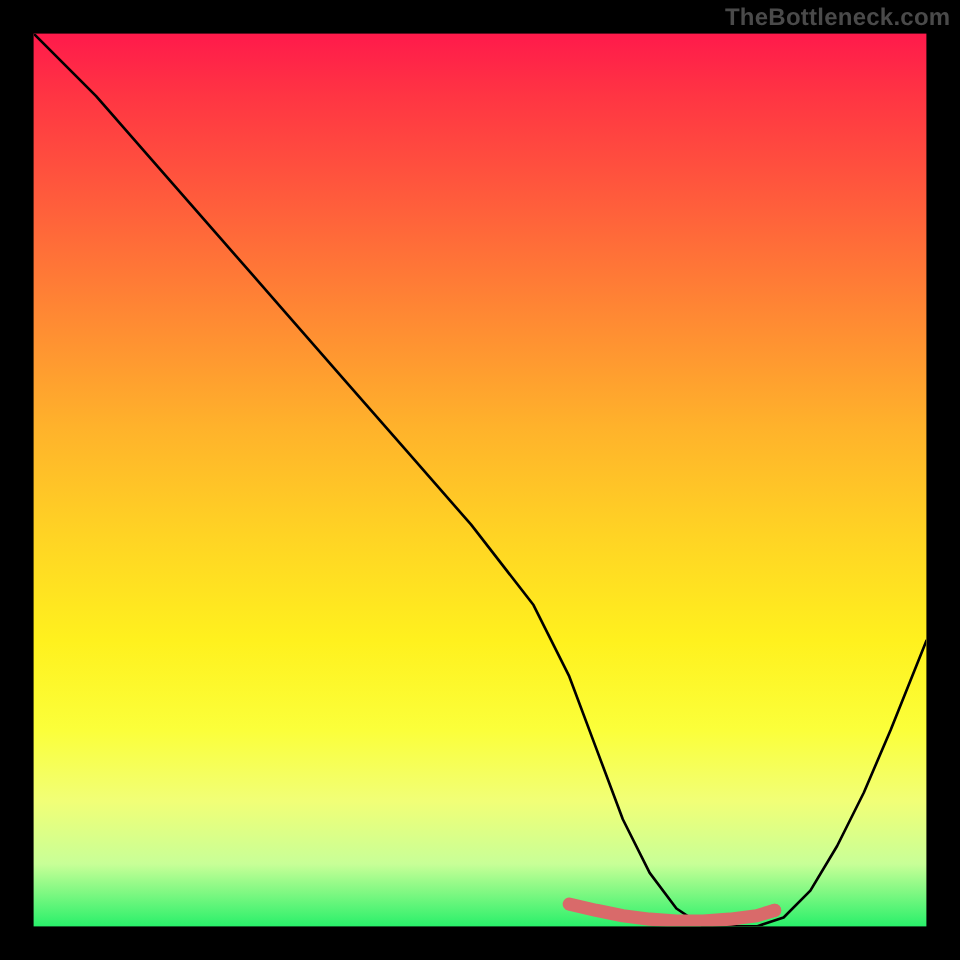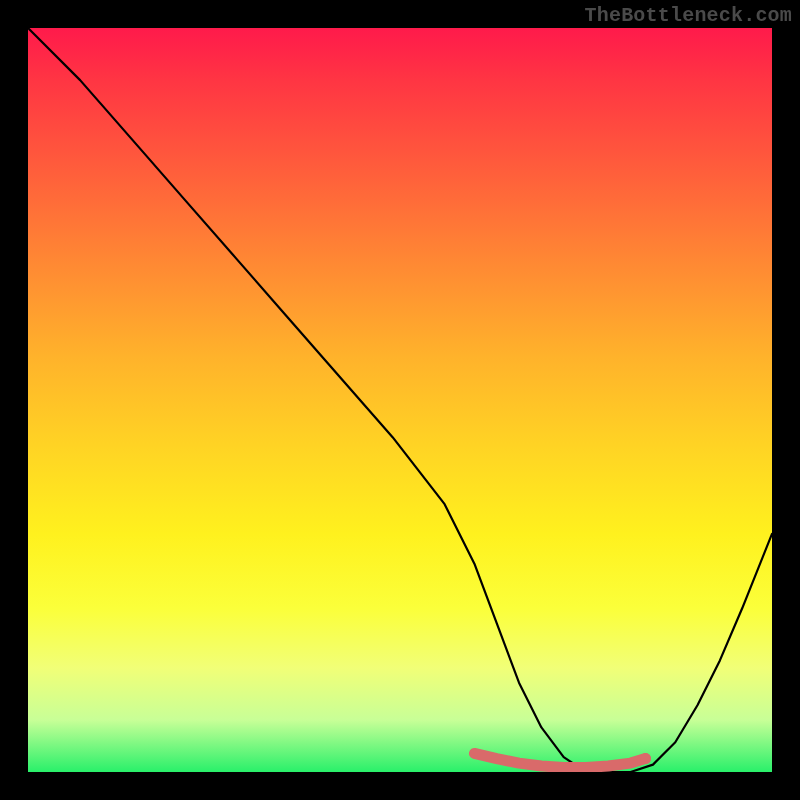--- a/index.html
+++ b/index.html
@@ -20,21 +20,20 @@
   .watermark {
     position: absolute;
     top: 4px;
     right: 8px;
     color: #4a4a4a;
     font-size: 20px;
     font-weight: 600;
     letter-spacing: 0.2px;
     z-index: 10;
     user-select: none;
-    font-family: Liberation Mono, monospace;
   }
   .plot-area {
     position: absolute;
     left: 28px;
     top: 28px;
     width: 744px;
     height: 744px;
     background: linear-gradient(to bottom,
       #ff1a4b 0%,
       #ff3543 7%,

